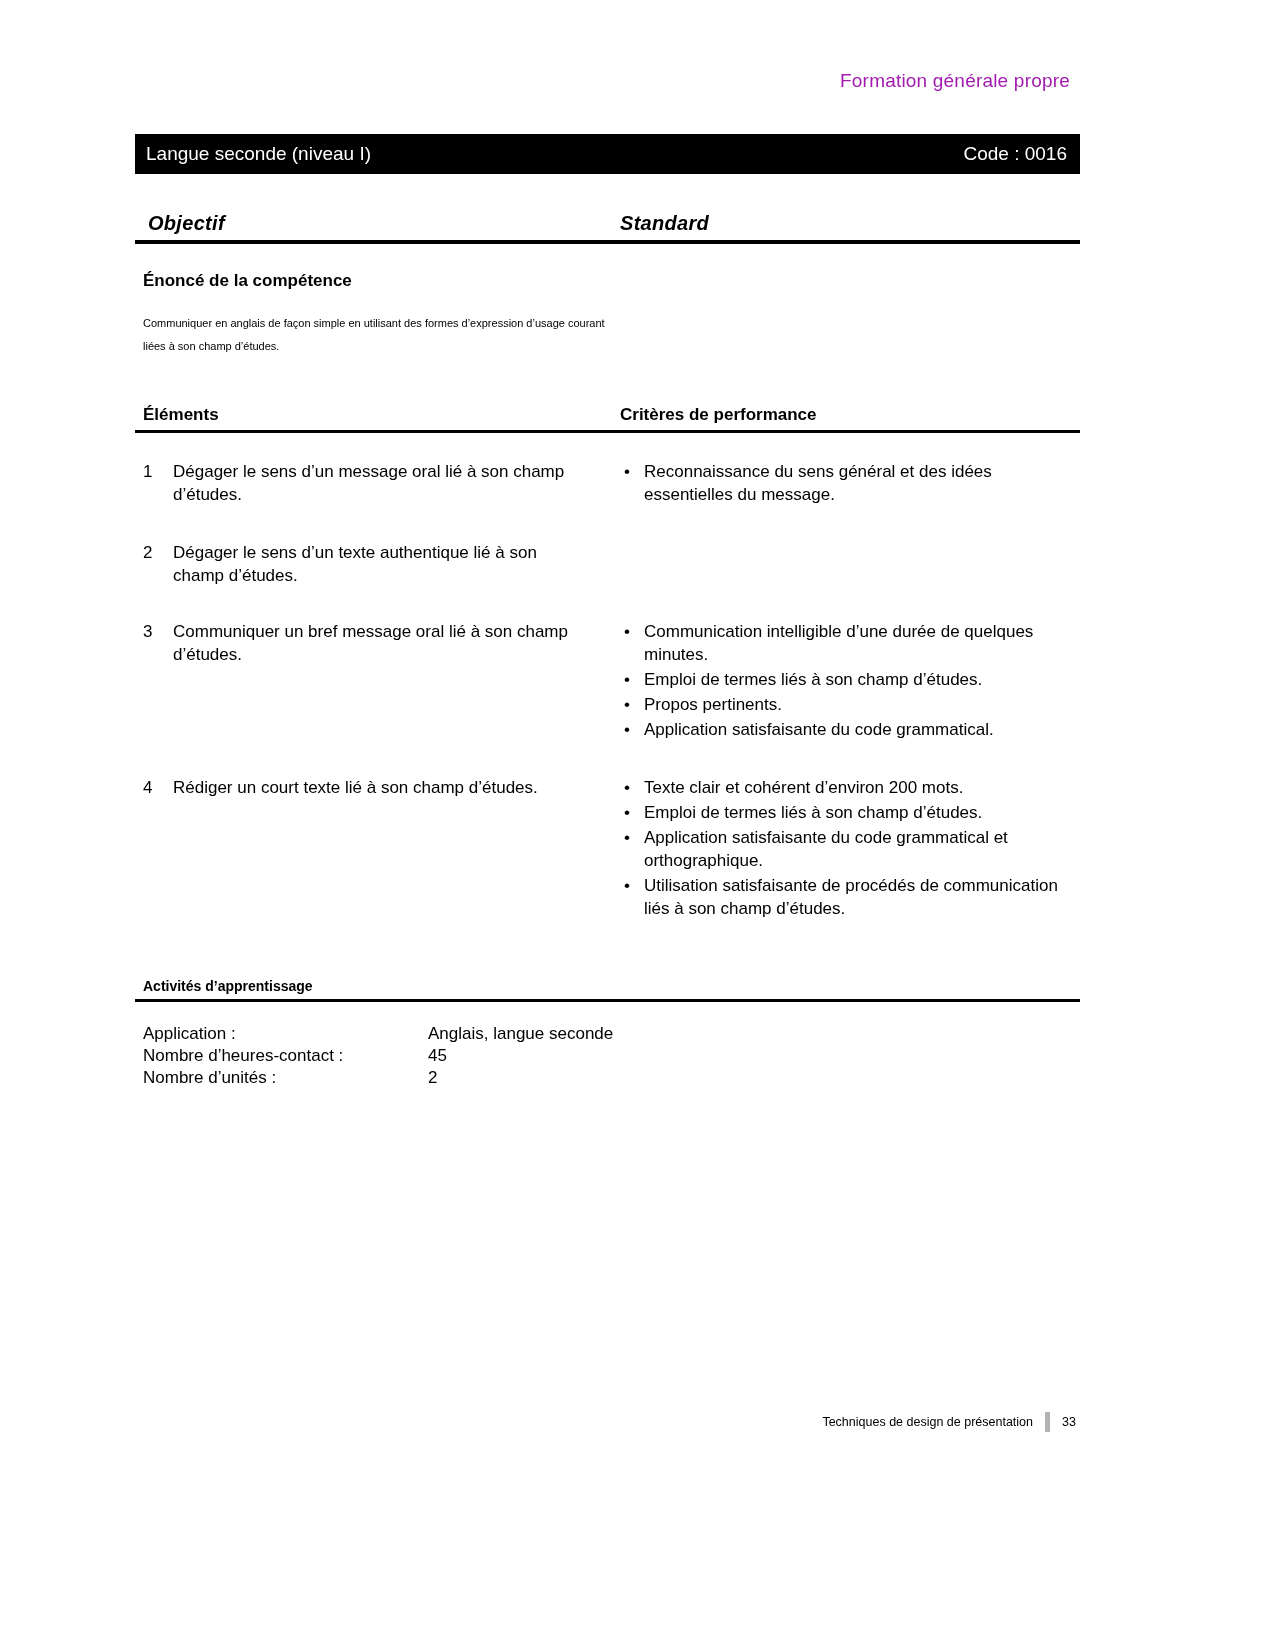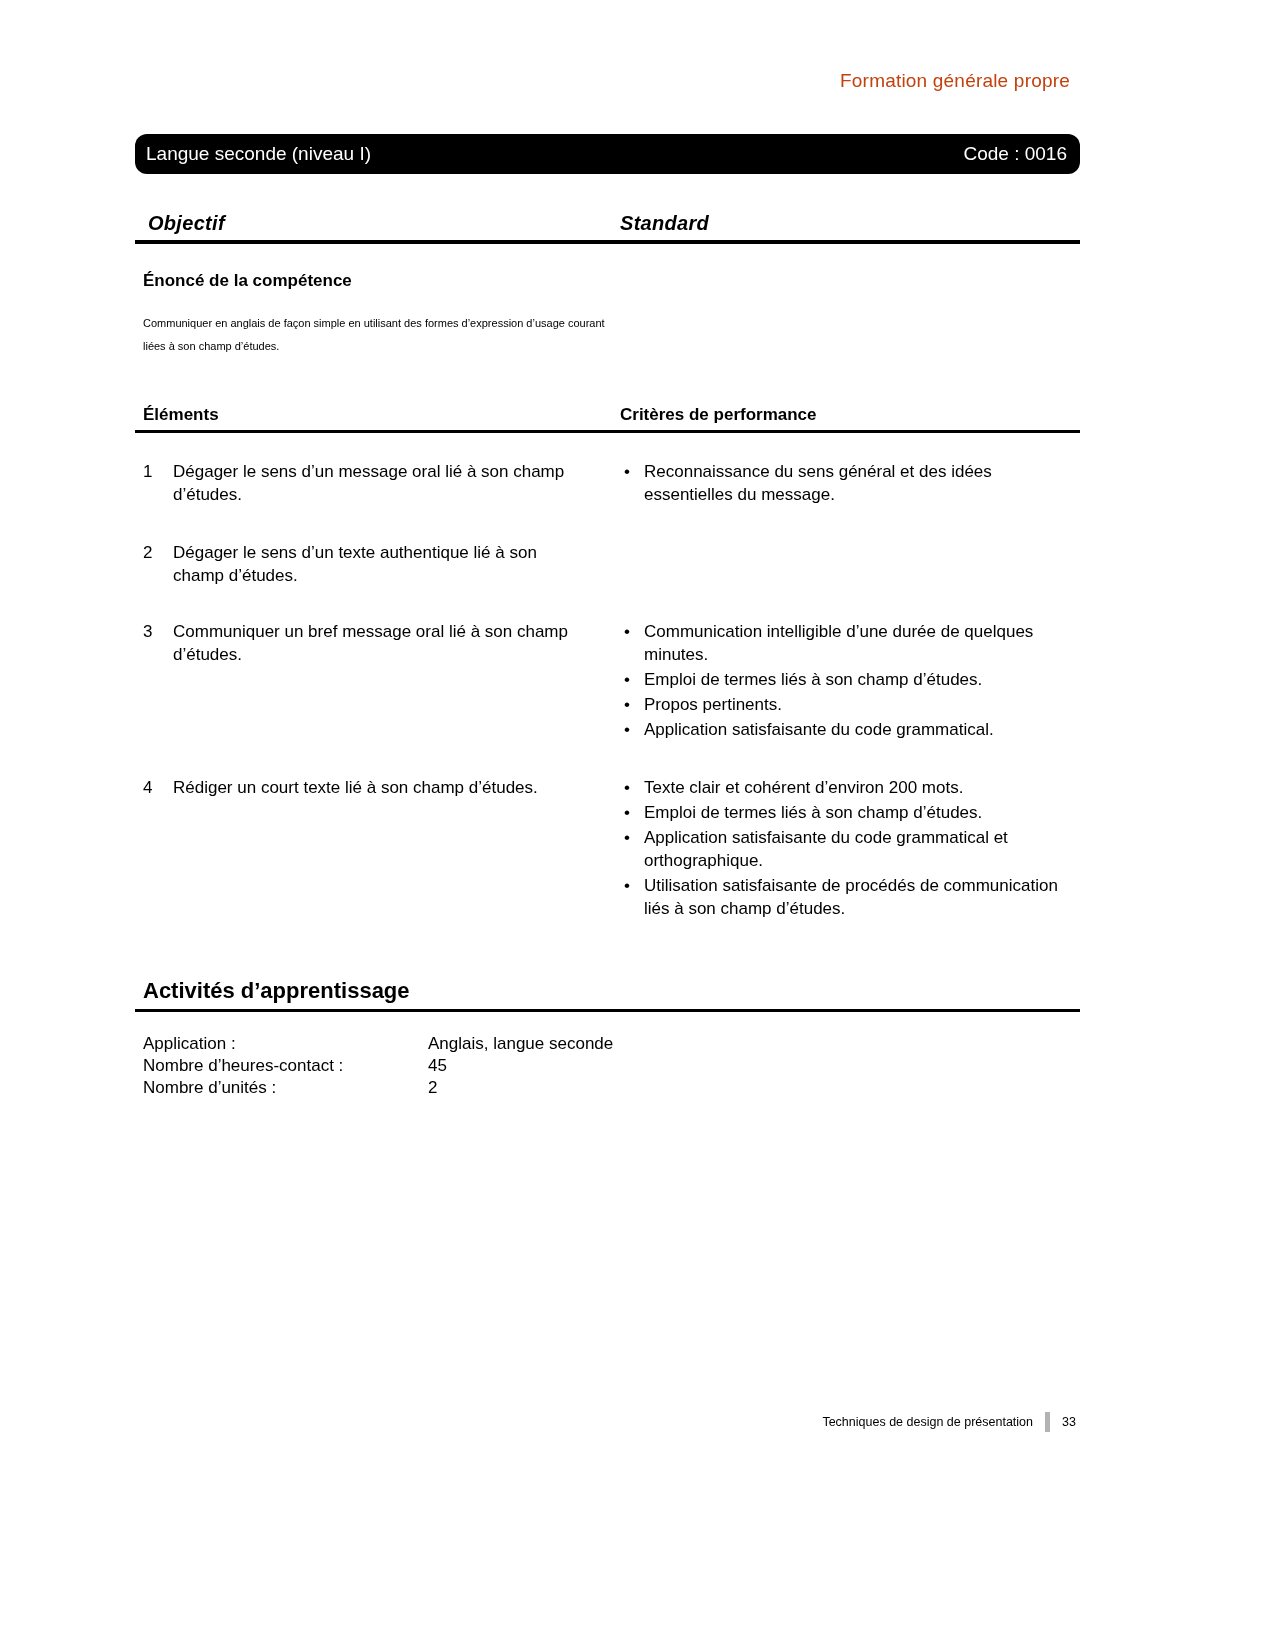--- a/index.html
+++ b/index.html
@@ -18,36 +18,35 @@
     top: 0;
     width: 945px;
   }
 
   
   .header-right {
     margin-top: 70px;
     text-align: right;
     padding-right: 10px;
     font-size: 19px;
-    color: #c2410c;
+    color: #a21caf;
     letter-spacing: 0.2px;
   }
 
   
   .title-bar {
     margin-top: 42px;
     height: 40px;
     background: #000;
     color: #fff;
     display: flex;
     justify-content: space-between;
     align-items: center;
     padding: 0 13px 0 11px;
     font-size: 19px;
-    border-radius: 12px;
   }
 
   
   .col-heads {
     margin-top: 38px;
     display: grid;
     grid-template-columns: 478px 1fr;
   }
   .col-heads span {
     font-size: 20px;
@@ -129,21 +128,21 @@
     content: "\2022";
     position: absolute;
     left: 4px;
     top: 0;
   }
 
   
   .activities-heading {
     margin-top: 56px;
     padding-left: 8px;
-    font-size: 22px;
+    font-size: 14px;
     font-weight: bold;
   }
   .fields {
     margin-top: 21px;
   }
   .field-row {
     display: grid;
     grid-template-columns: 285px 1fr;
     padding-left: 8px;
     font-size: 17px;

